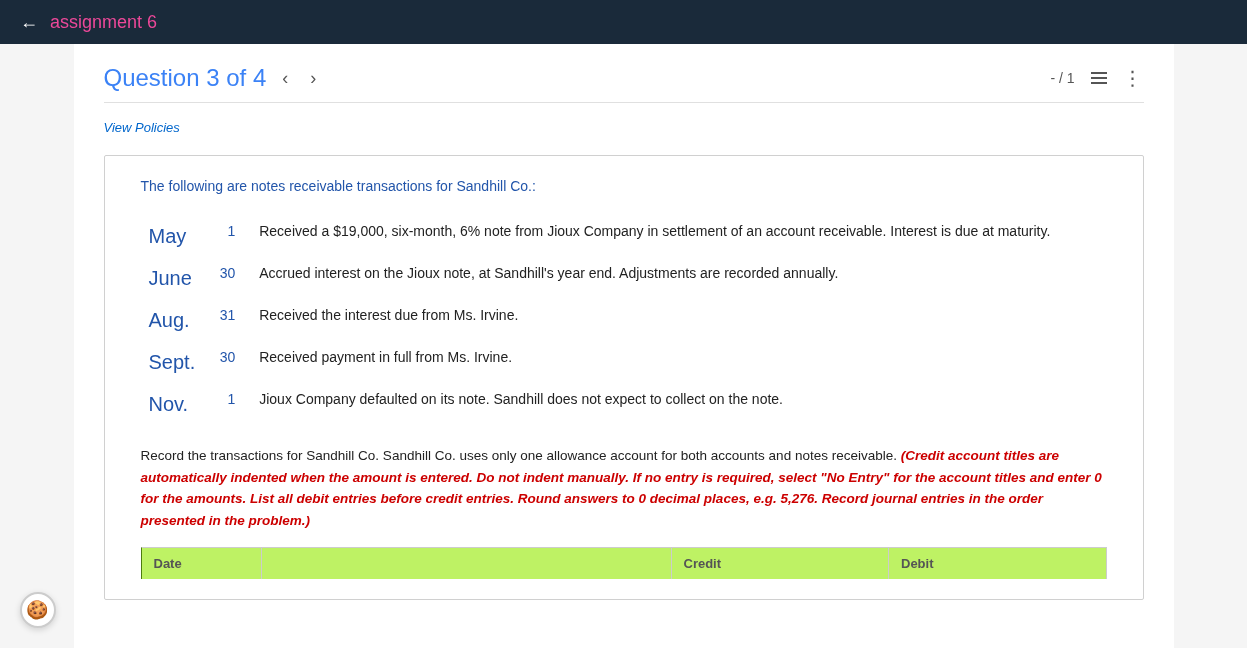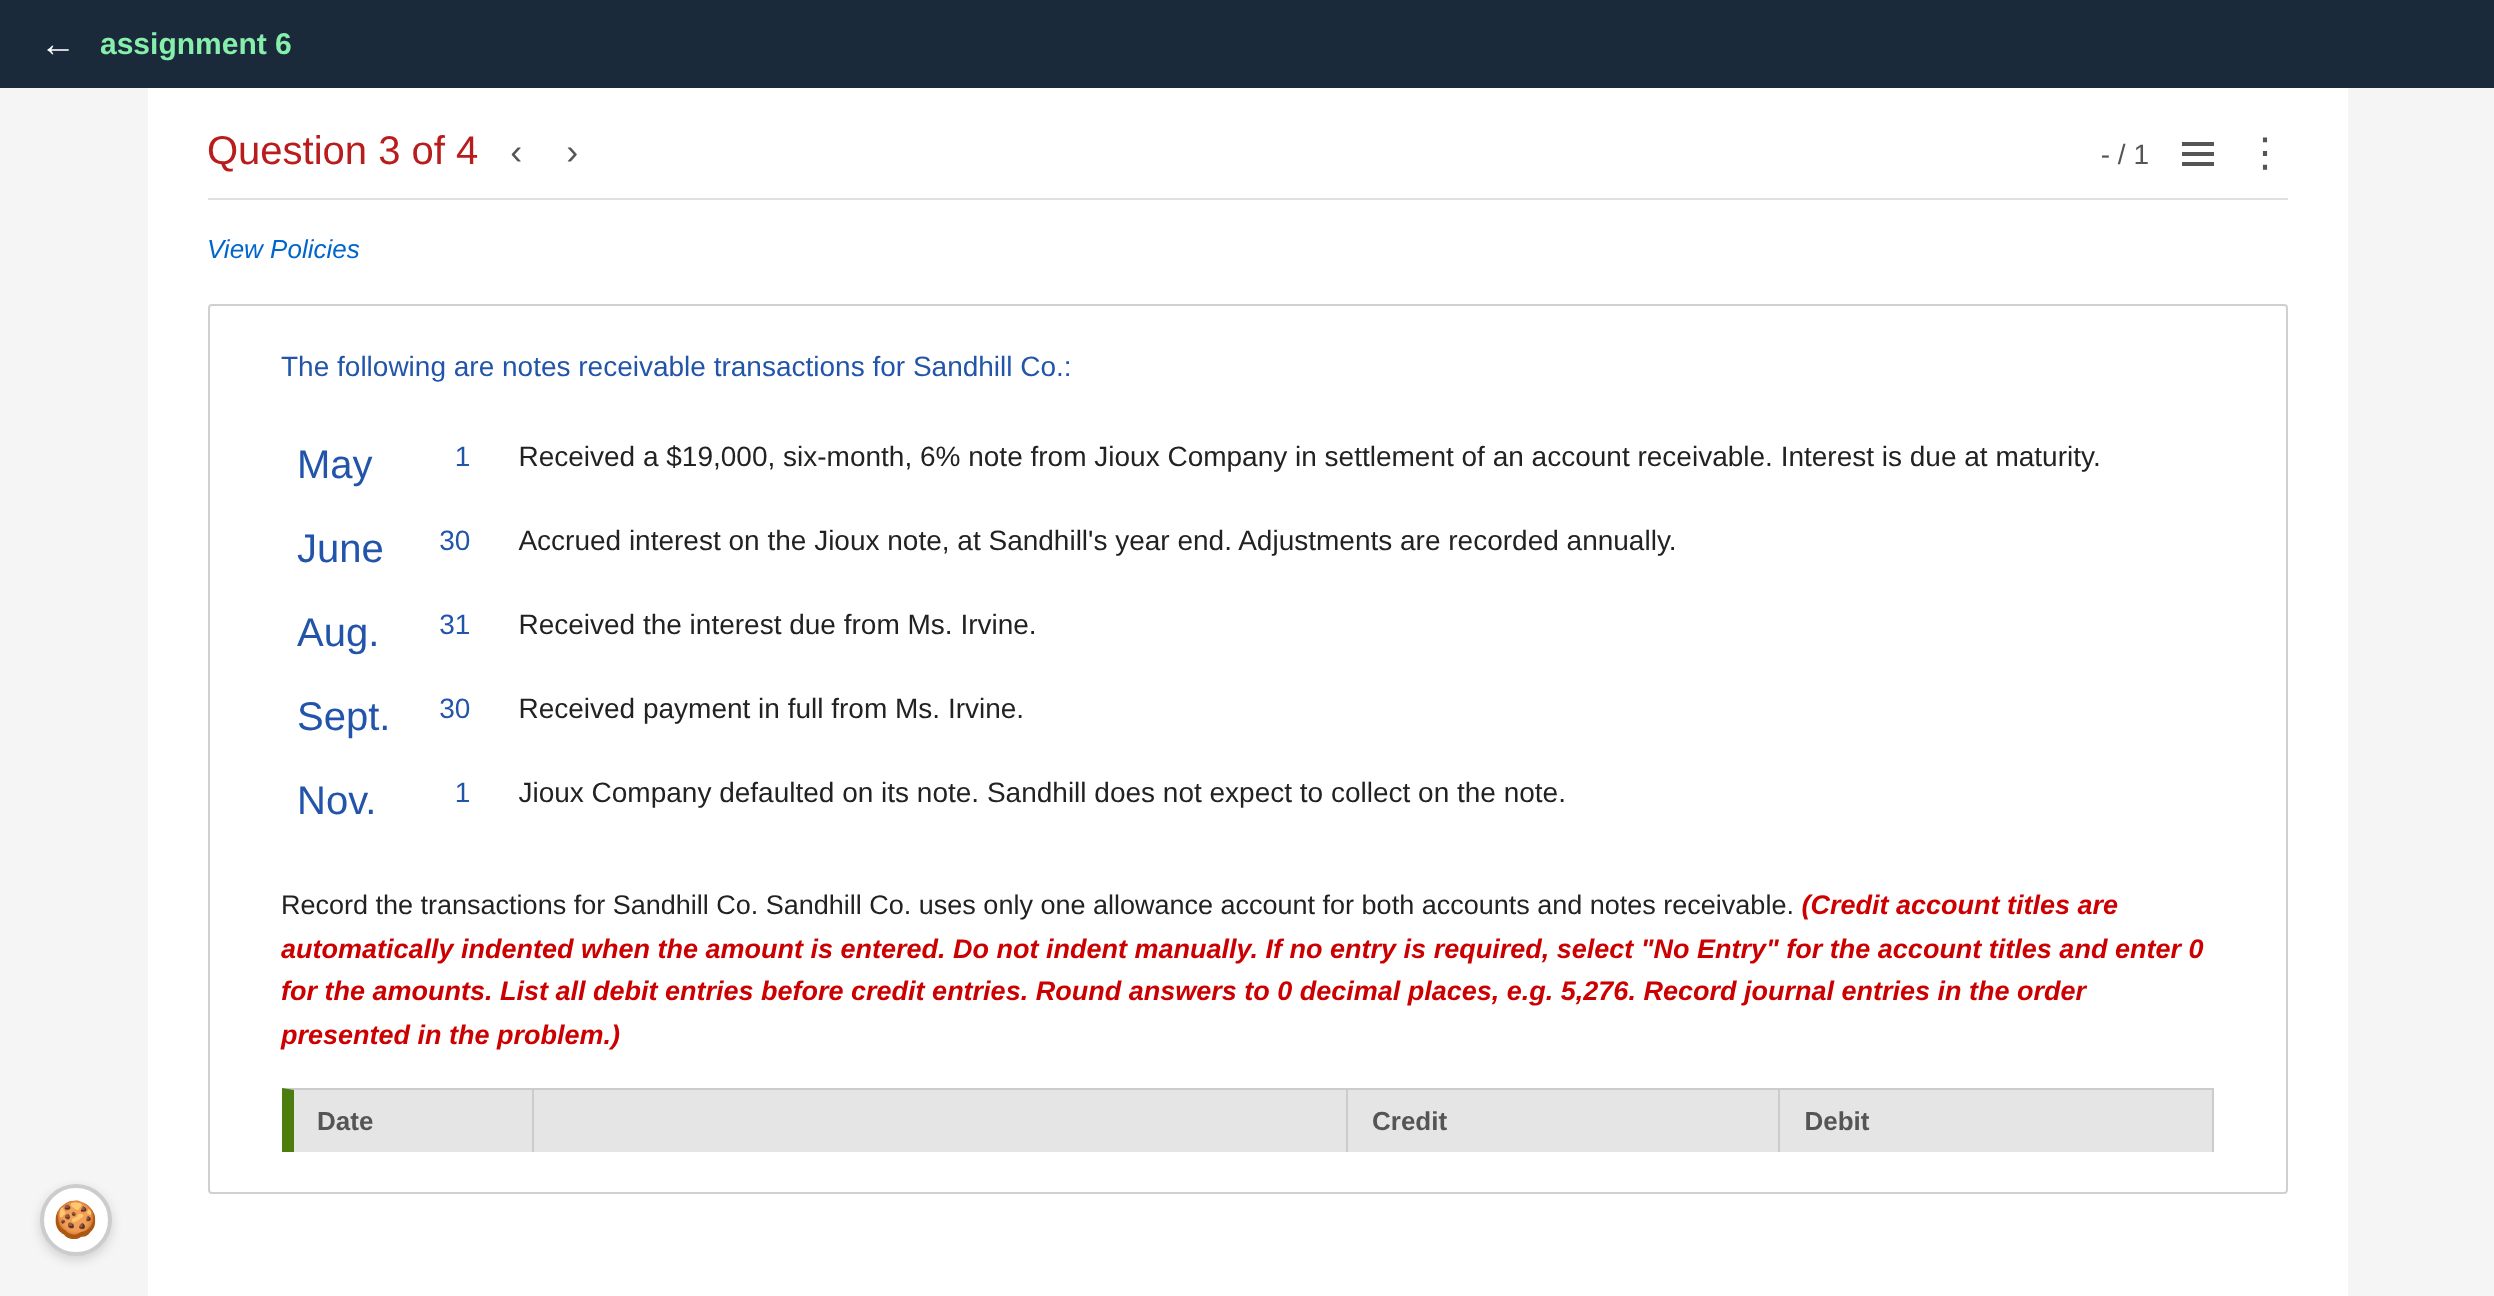--- a/index.html
+++ b/index.html
@@ -14,23 +14,23 @@
       align-items: center;
       padding: 0 20px;
       gap: 12px;
     }
     .top-bar .back-arrow {
       font-size: 18px;
       cursor: pointer;
       color: #fff;
     }
     .top-bar .assignment-title {
-      font-size: 15px;
-      font-weight: 700;
-      color: #86efac;
+      font-size: 18px;
+      font-weight: 400;
+      color: #ec4899;
     }
 
     
     .main-content {
       max-width: 1100px;
       margin: 0 auto;
       padding: 20px 30px;
       background: #fff;
       min-height: 604px;
     }
@@ -43,22 +43,22 @@
       margin-bottom: 16px;
       padding-bottom: 10px;
       border-bottom: 1px solid #e0e0e0;
     }
     .question-nav {
       display: flex;
       align-items: center;
       gap: 10px;
     }
     .question-label {
-      font-size: 20px;
-      color: #b91c1c;
+      font-size: 24px;
+      color: #3b82f6;
       font-weight: 400;
     }
     .nav-btn {
       background: none;
       border: none;
       font-size: 18px;
       color: #555;
       cursor: pointer;
       padding: 2px 6px;
     }
@@ -150,23 +150,23 @@
     .instructions .red-italic {
       color: #cc0000;
       font-style: italic;
       font-weight: bold;
     }
 
     
     .journal-table-header {
       display: flex;
       border-top: 1px solid #ccc;
-      border-left: 6px solid #4d7c0f;
+      border-left: 1px solid #4d7c0f;
       border-right: 1px solid #ccc;
-      background: #e5e5e5;
+      background: #bef264;
       margin-top: 16px;
     }
     .journal-table-header .col {
       padding: 8px 12px;
       font-size: 13px;
       color: #555;
       font-weight: 600;
       border-right: 1px solid #ccc;
       flex: 1;
     }

